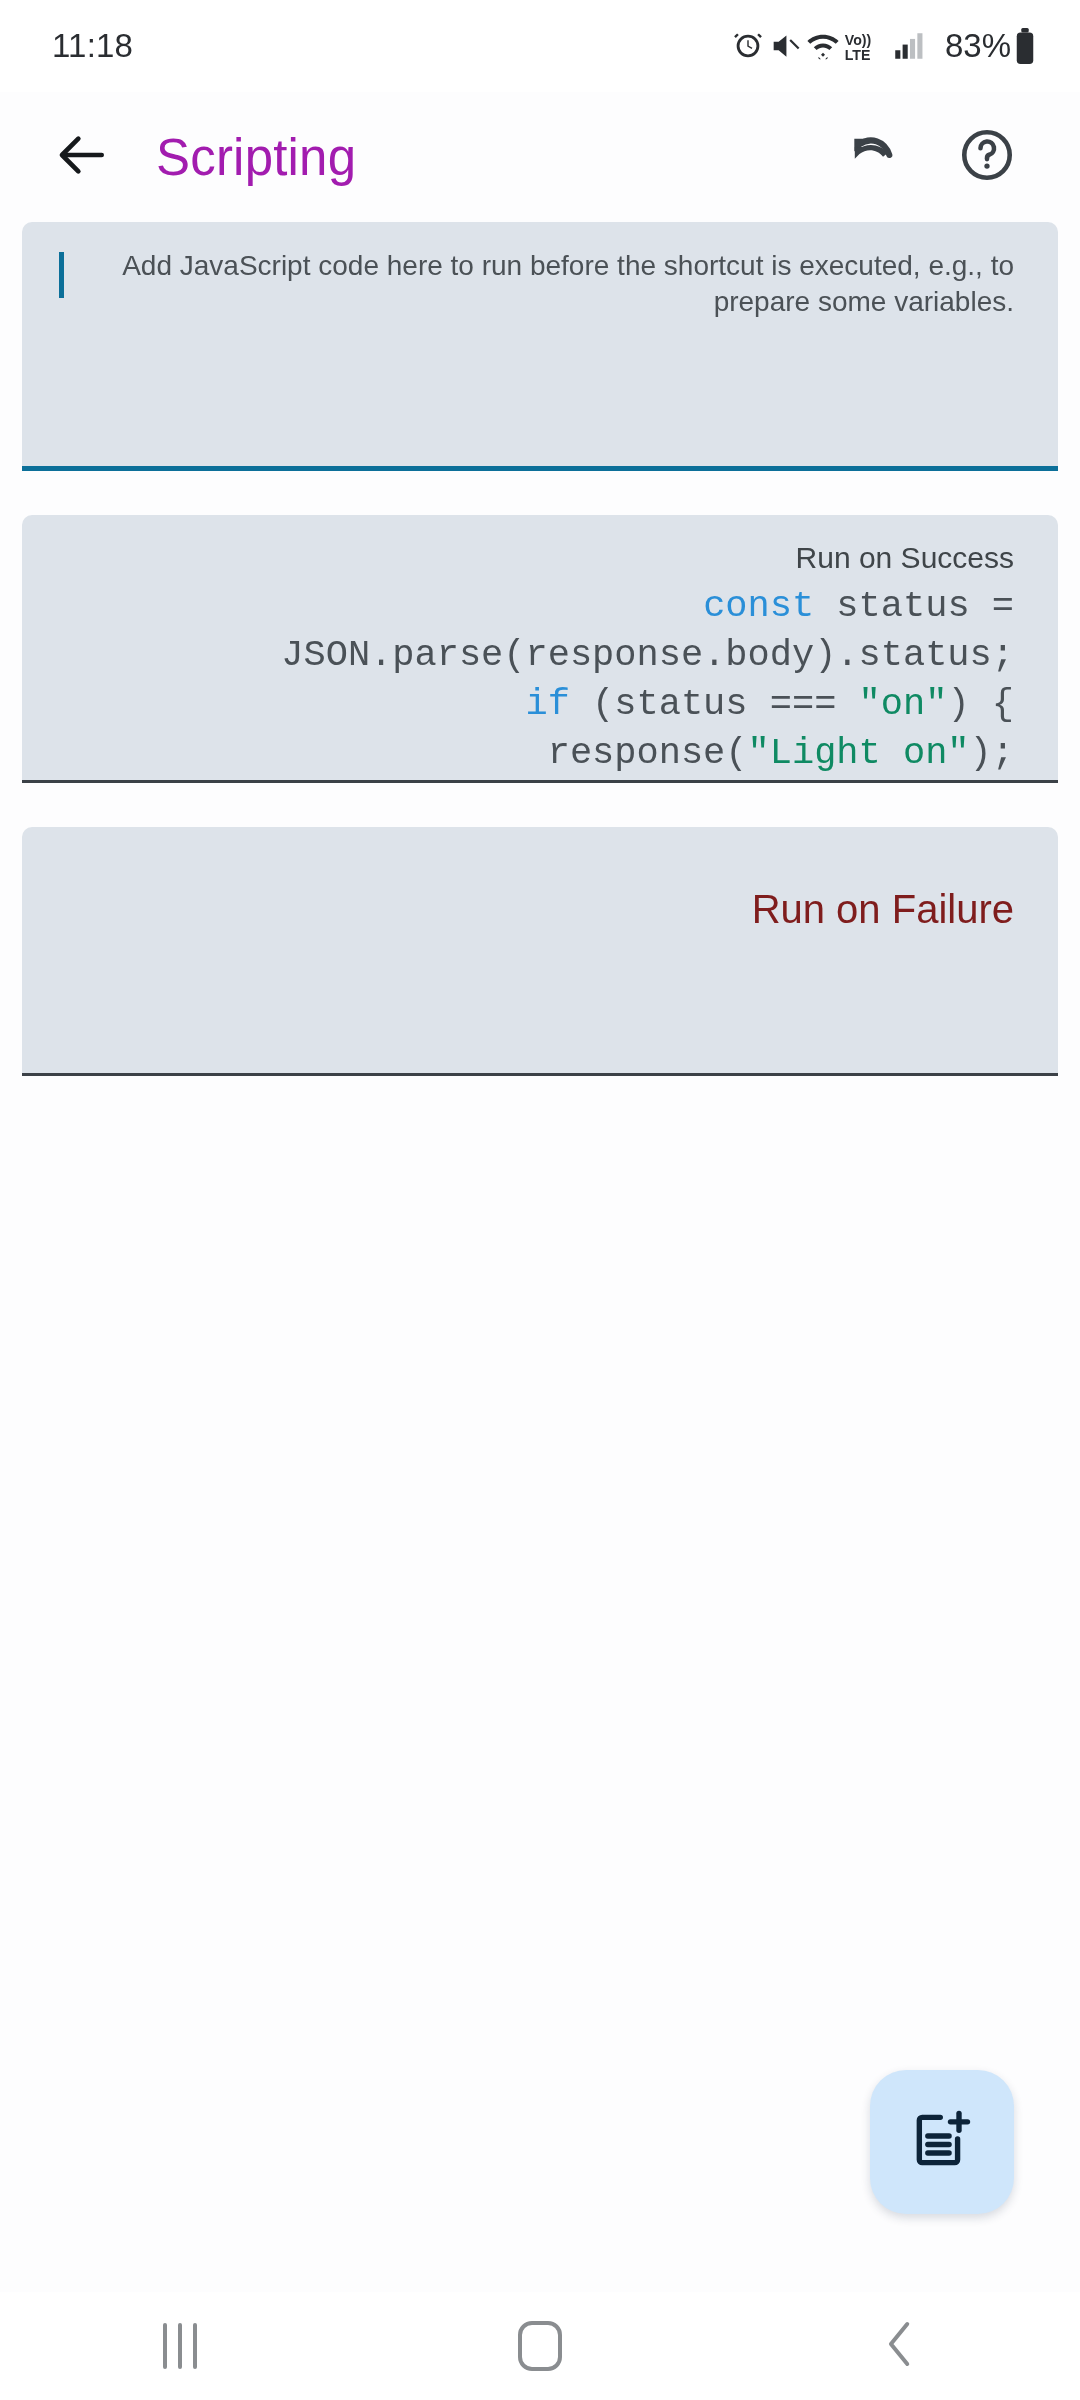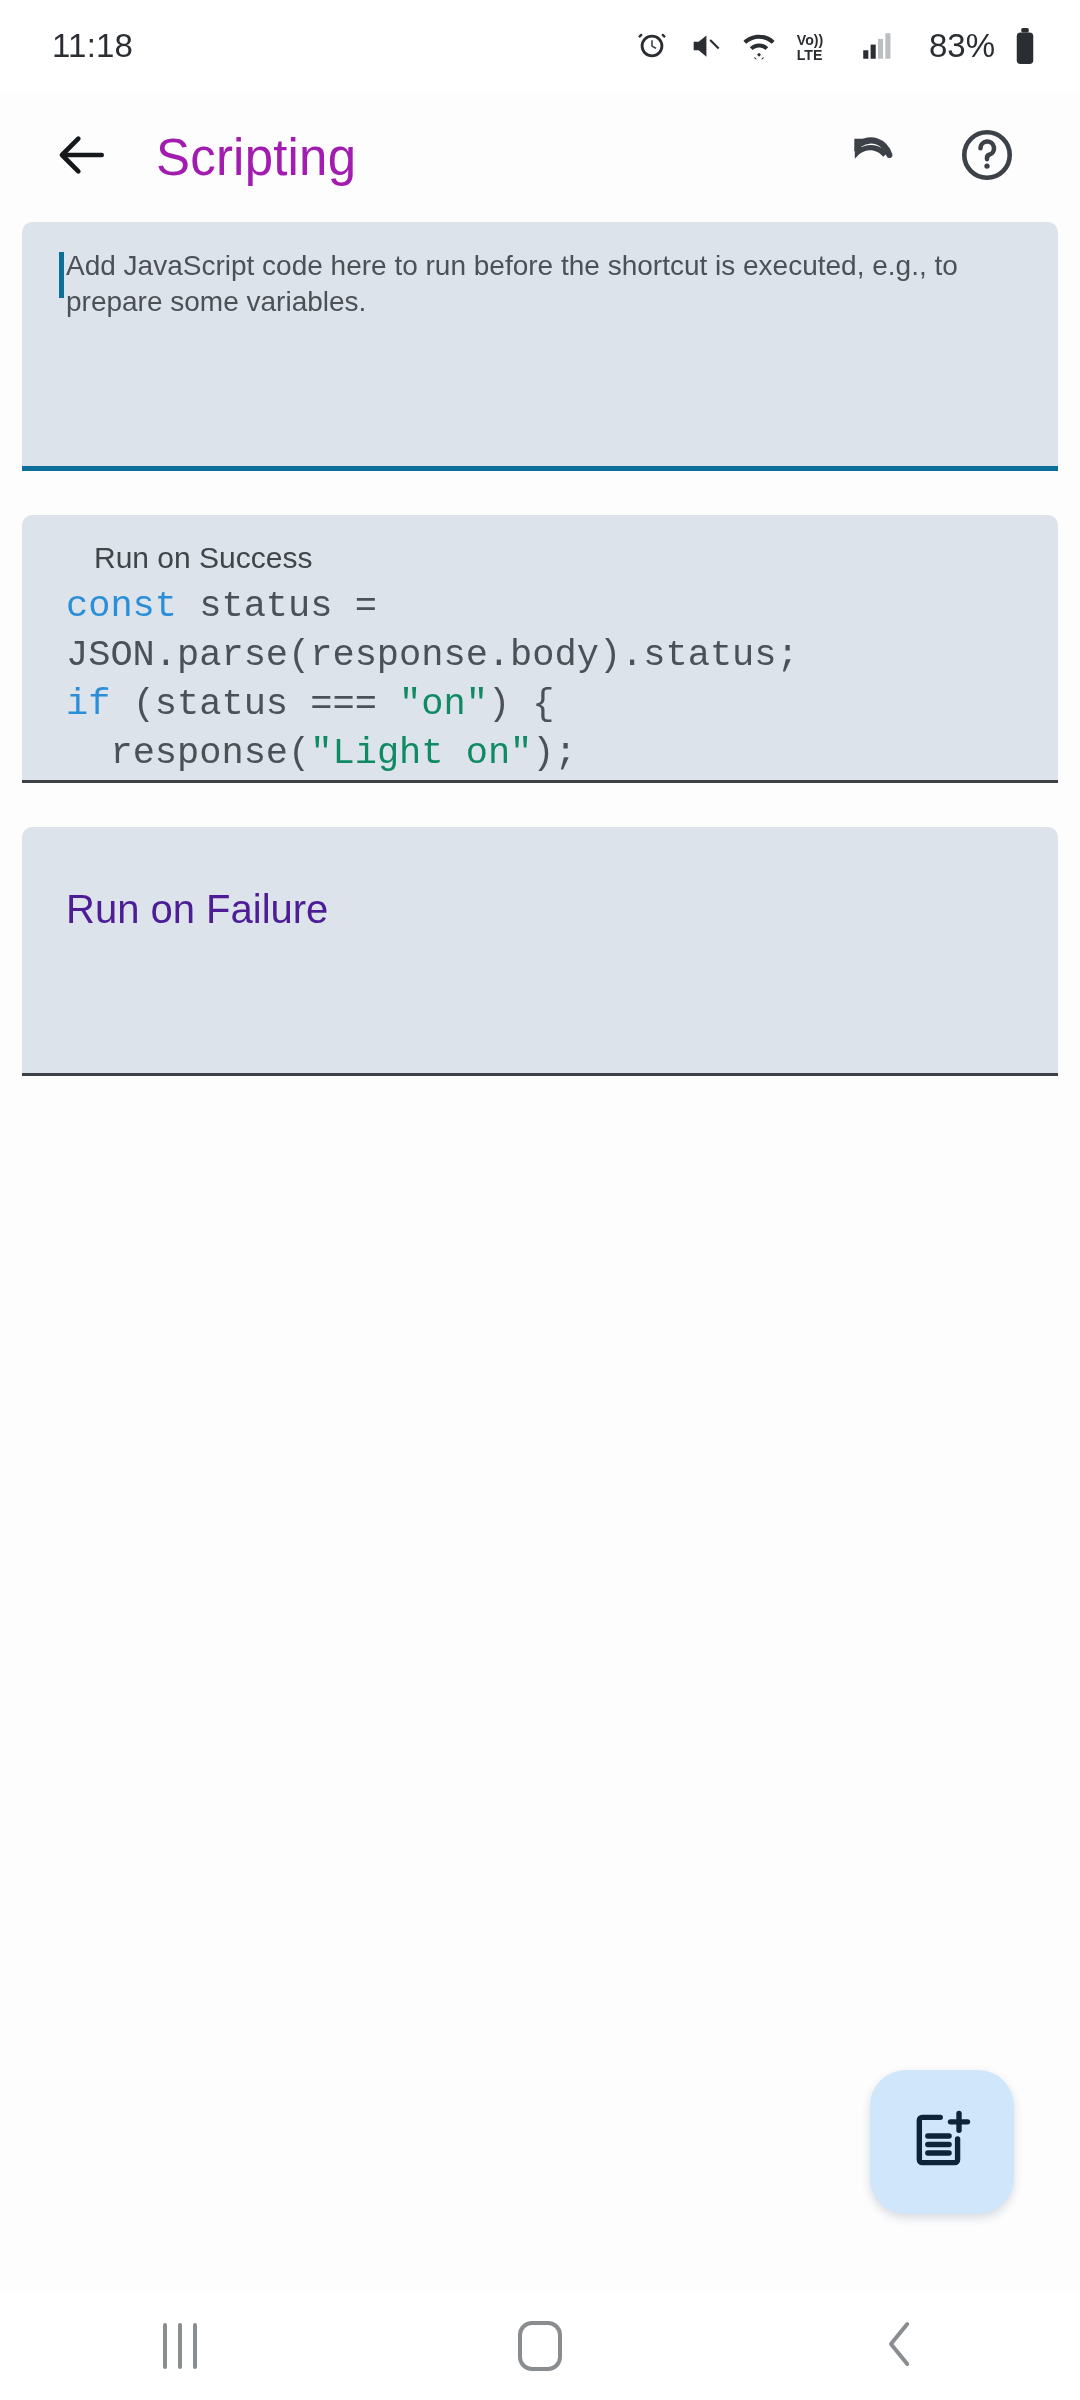--- a/index.html
+++ b/index.html
@@ -2,30 +2,30 @@
 <html><head>
 <meta charset="utf-8">
 <style>
   * { margin:0; padding:0; box-sizing:border-box; }
   html, body {
     width:1080px; height:2400px;
     background:#ffffff;
     font-family:"Liberation Sans", sans-serif;
     overflow:hidden;
   }
-  #app { position:relative; width:1080px; height:2400px; background:#fdfdfe; }
+  #app { position:relative; width:1080px; height:2400px; background:#fdfdfe;text-align:right; }
 
   
   .statusbar {
     position:absolute; top:0; left:0; width:1080px; height:92px;
     display:flex; align-items:center; justify-content:space-between;
     padding:0 44px 0 52px; background:#ffffff;
   }
   .status-time { font-size:33px; color:#2a2d31; letter-spacing:.2px; }
-  .status-icons { display:flex; align-items:center; gap:19px; }
+  .status-icons { display:flex; align-items:center; gap:3px; }
   .status-icons svg { display:block; }
   .battery-pct { font-size:33px; color:#2a2d31; margin-left:17px; }
 
   
   .appbar {
     position:absolute; top:92px; left:0; width:1080px; height:130px;
     display:flex; align-items:center; background:#fdfdfe;
   }
   .appbar-back { margin-left:52px; width:62px; height:62px; display:flex; align-items:center; justify-content:center; }
   .appbar-title { margin-left:42px; font-size:51px; color:#a21caf; font-weight:400; letter-spacing:.2px; }
@@ -40,21 +40,21 @@
     border-top-left-radius:10px; border-top-right-radius:10px;
     padding:26px 44px 0 44px;
     overflow:hidden;
   }
   .field.focused { background:#dde3ea; }
   .field-underline { height:5px; width:100%; background:#0b6f99; }
   .field-underline.inactive { height:3px; background:#3b4147; }
 
   .label-small { font-size:30px; color:#0b6f99; line-height:1.15; margin-bottom:6px; }
   .label-small.grey { color:#3f4549;margin-left:28px; }
-  .label-large { font-size:40px; color:#4c1d95; line-height:1.2; }
+  .label-large { font-size:40px; color:#7f1d1d; line-height:1.2; }
 
   .placeholder-text {
     font-size:28px; color:#4b5156; line-height:1.28;
     position:relative;
   }
   .caret {
     position:absolute; left:-7px; top:4px; width:5px; height:46px;
     background:#0b6f99;
   }
 

